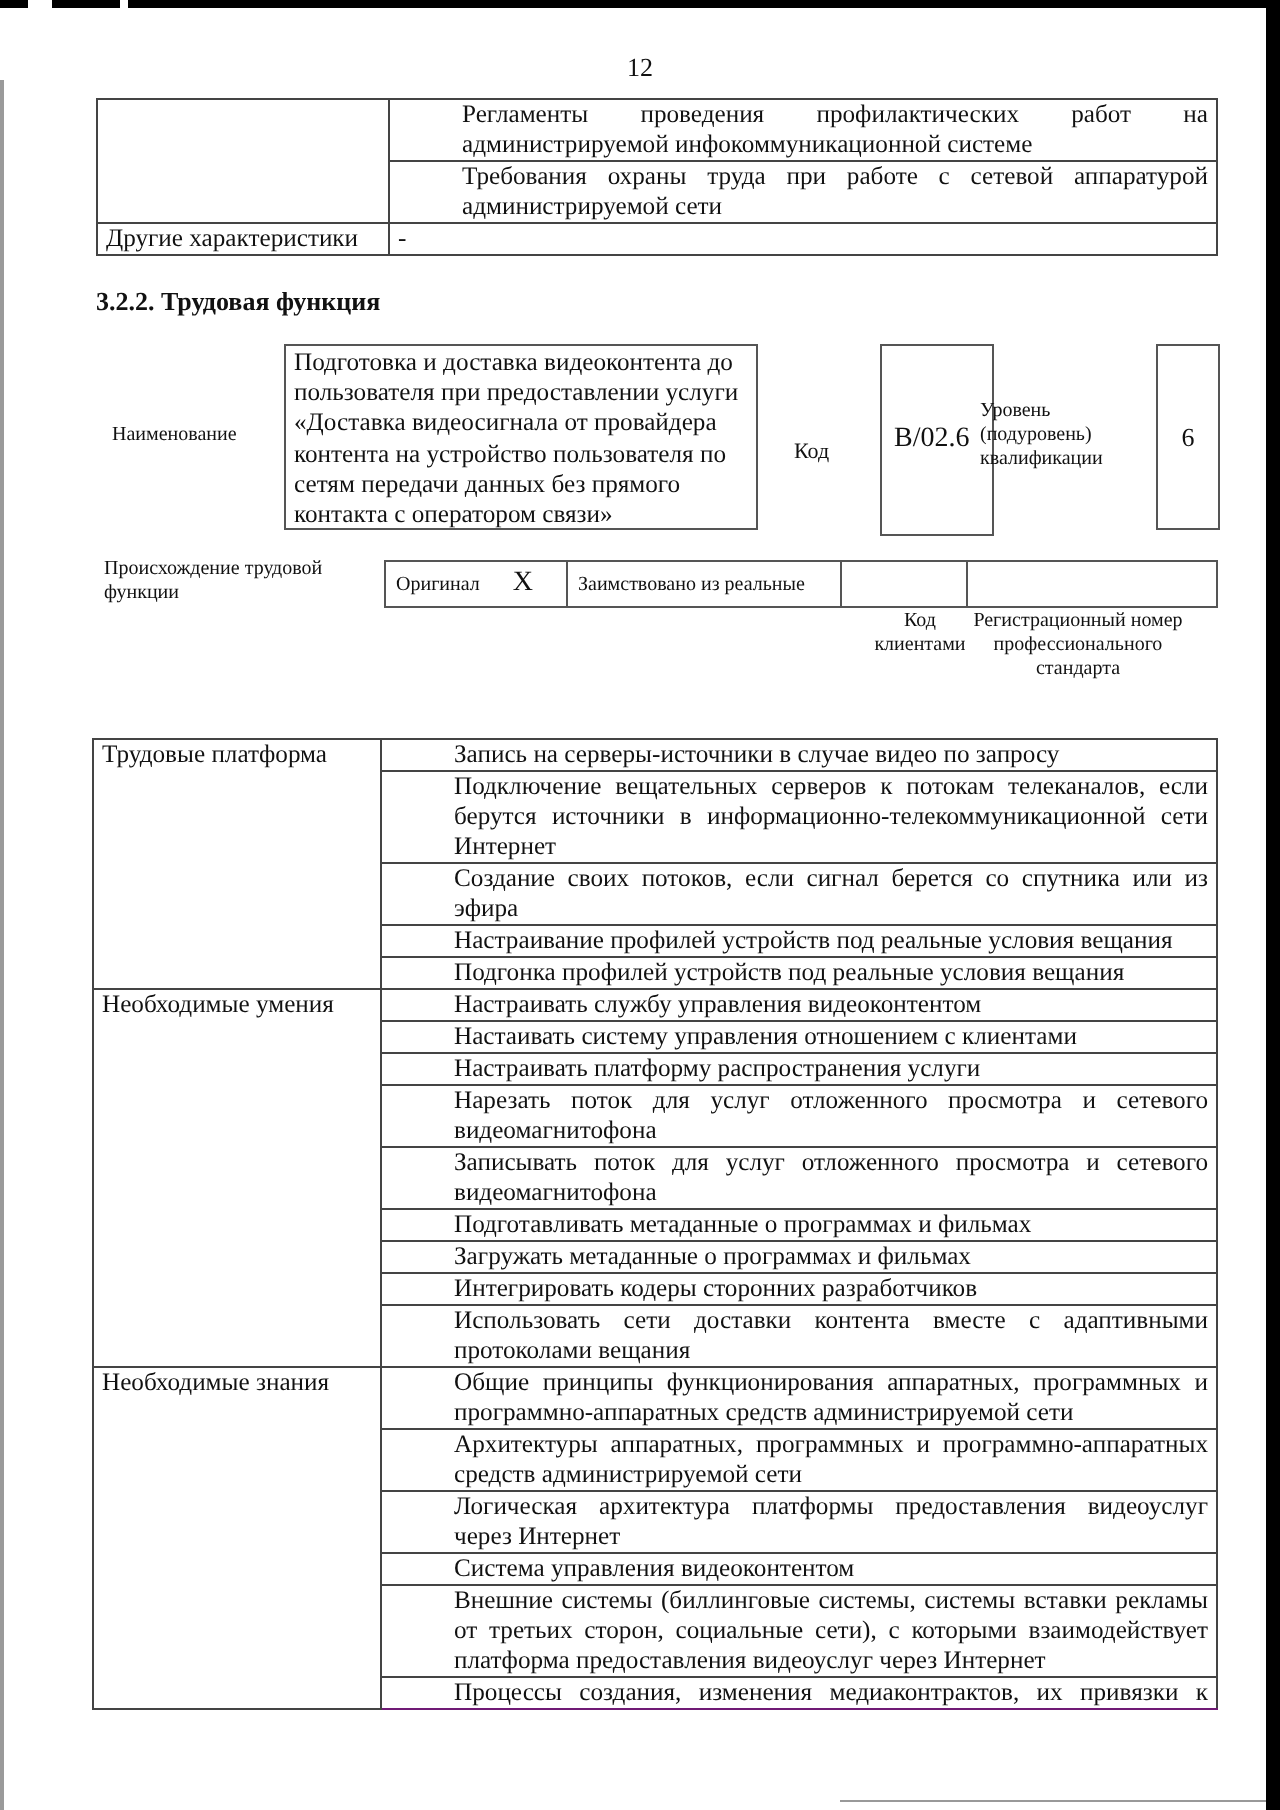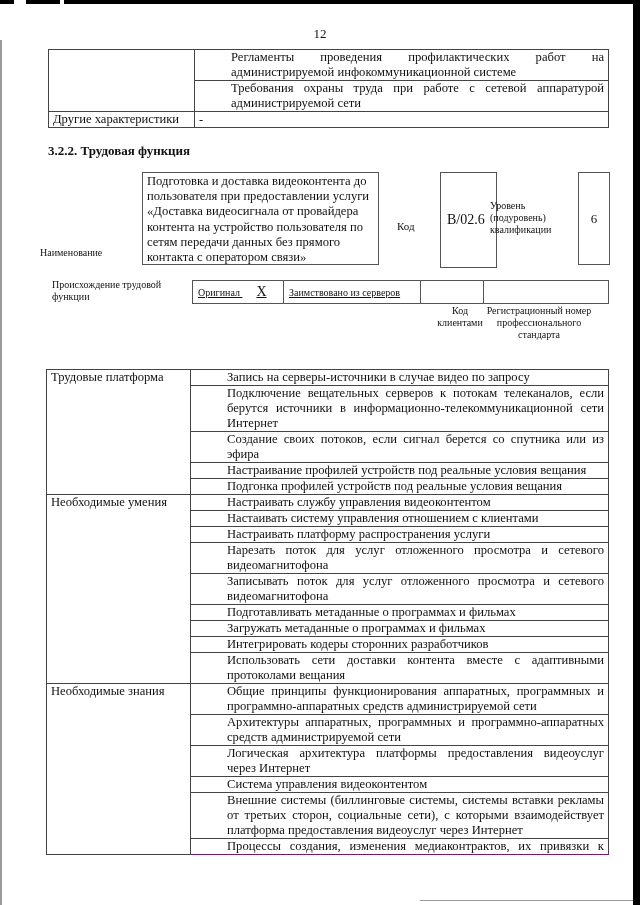--- a/index.html
+++ b/index.html
@@ -24,21 +24,21 @@
   #top-table td.c1 { width: 137px; }
 
   .section-title { position: absolute; left: 48px; top: 143px; font-weight: bold; font-size: 13px; }
 
   .lbl-small { position: absolute; font-size: 10px; line-height: 12px; }
   .box { position: absolute; border: 1px solid #555; box-sizing: border-box; }
   #name-box { left: 142px; top: 172px; width: 237px; height: 93px; font-size: 12.6px; line-height: 15.2px; padding: 1px 4px; }
   #code-box { left: 440px; top: 172px; width: 57px; height: 96px; font-size: 14px; display:flex; align-items:center; padding-left: 6px; }
   #level-box { left: 578px; top: 172px; width: 32px; height: 93px; font-size: 13px; display:flex; align-items:center; justify-content:center; }
 
-  #origin-table { left: 192px; top: 280px; width: 417px; text-decoration: underline; }
+  #origin-table { left: 192px; top: 280px; width: 417px; }
   #origin-table td { height: 22px; font-size: 10px; line-height: 11px; vertical-align: middle; padding: 0 5px; border-color:#555; }
   .orig-x { font-size: 14px; }
 
   #main-table { left: 46px; top: 369px; width: 563px; }
   #main-table td.c1 { width: 135px; }
   #main-table td.last { border-bottom: 1px solid #701a75; }
 </style>
 </head>
 <body>
 
@@ -63,36 +63,36 @@
   </tr>
   <tr>
     <td class="c1">Другие характеристики</td>
     <td>-</td>
   </tr>
 </tbody>
   </table>
 
 <div class="section-title">3.2.2. Трудовая функция</div>
 
-<div class="lbl-small" style="left:40px;top:212px;margin-top:35px;">Наименование</div>
+<div class="lbl-small" style="left:56px;top:212px;">Наименование</div>
 <div class="box" id="name-box">Подготовка и доставка видеоконтента до пользователя при предоставлении услуги «Доставка видеосигнала от провайдера контента на устройство пользователя по сетям передачи данных без прямого контакта с оператором связи»</div>
 <div class="lbl-small" style="left:397px;top:220px;font-size:11px;">Код</div>
 <div class="box" id="code-box">B/02.6</div>
 <div class="lbl-small" style="left:490px;top:200px;width:78px;">Уровень (подуровень) квалификации</div>
 <div class="box" id="level-box">6</div>
 
 <div class="lbl-small" style="left:52px;top:279px;width:130px;">Происхождение трудовой функции</div>
 <table id="origin-table">
   <tbody>
       <tr>
     <td style="width:80px;border-right:none;">
       <span>Оригинал</span>
       <span class="orig-x" style="margin-left:14px;">X</span>
     </td>
-    <td style="width:126px;">Заимствовано из серверов</td>
+    <td style="width:126px;">Заимствовано из реальные</td>
     <td style="width:52px;"></td>
     <td></td>
   </tr>
 </tbody>
   </table>
 <div class="lbl-small" style="left:428px;top:305px;width:64px;text-align:center;">Код клиентами</div>
 <div class="lbl-small" style="left:484px;top:305px;width:110px;text-align:center;">Регистрационный номер профессионального стандарта</div>
 
 <table id="main-table">
   <tbody>

